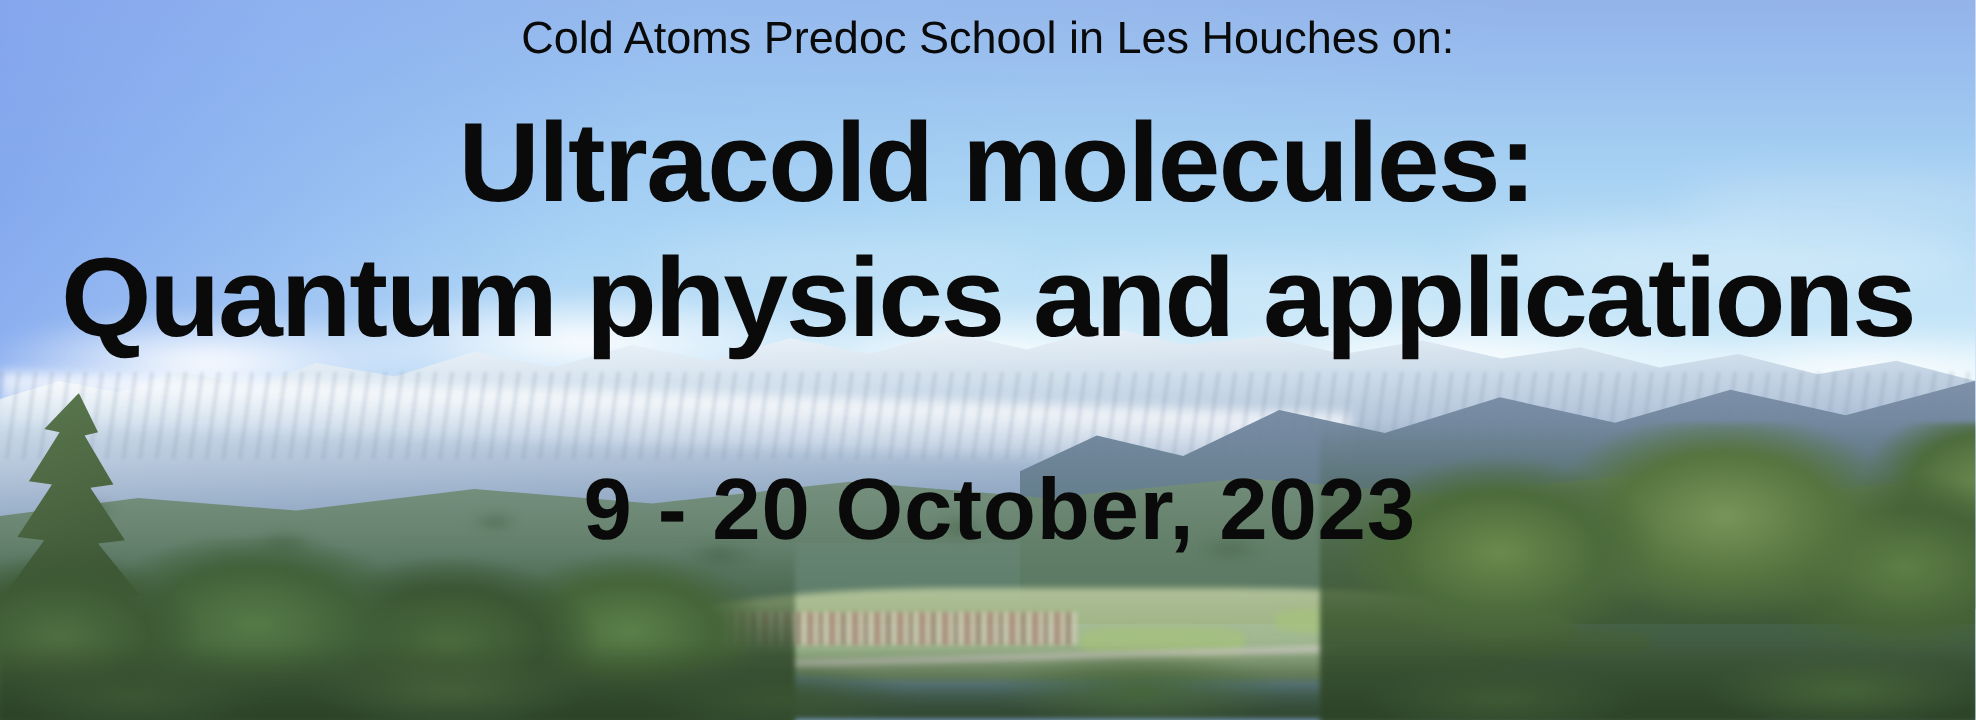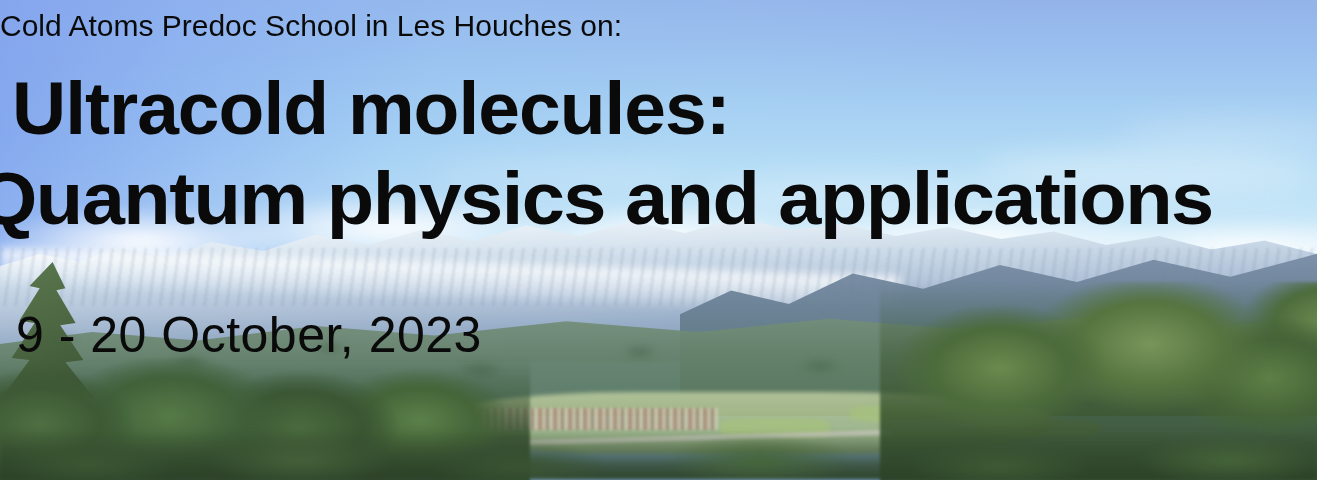--- a/index.html
+++ b/index.html
@@ -256,20 +256,21 @@
     position: absolute;
     inset: 0;
     background: linear-gradient(180deg, rgba(255,255,255,.05) 0%, rgba(255,255,255,0) 30%);
     pointer-events: none;
   }
 
   
   .text-layer {
     position: absolute;
     inset: 0;
+    text-align: center;
     color: #0a0a0a;
   }
 
   .subtitle {
     position: absolute;
     left: 0; right: 0;
     top: 8px;
     font-size: 30px;
     font-weight: 400;
     letter-spacing: 0px;
@@ -294,22 +295,22 @@
     top: 160px;
     font-size: 75px;
     letter-spacing: -1.5px;
     transform: scaleX(1.035);
   }
 
   .dates {
     position: absolute;
     left: 16px; right: 0;
     top: 306px;
-    font-size: 50px;
-    font-weight: 400;
+    font-size: 58px;
+    font-weight: 700;
     letter-spacing: 0.5px;
     white-space: nowrap;
   }
 </style>
 </head>
 <body>
 
 <div id="banner">
 
   <div class="photo">

